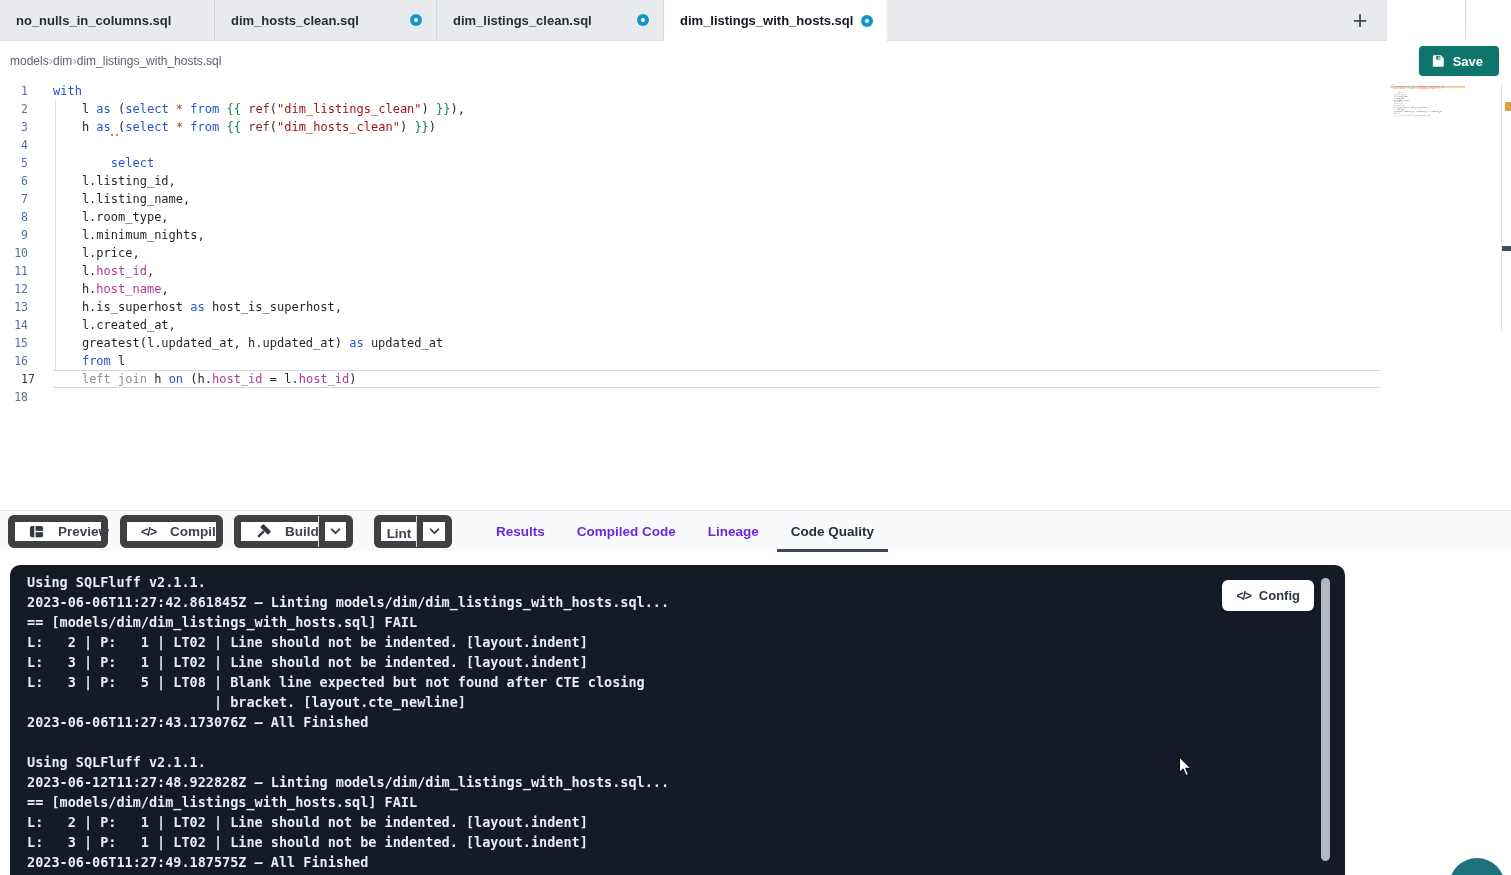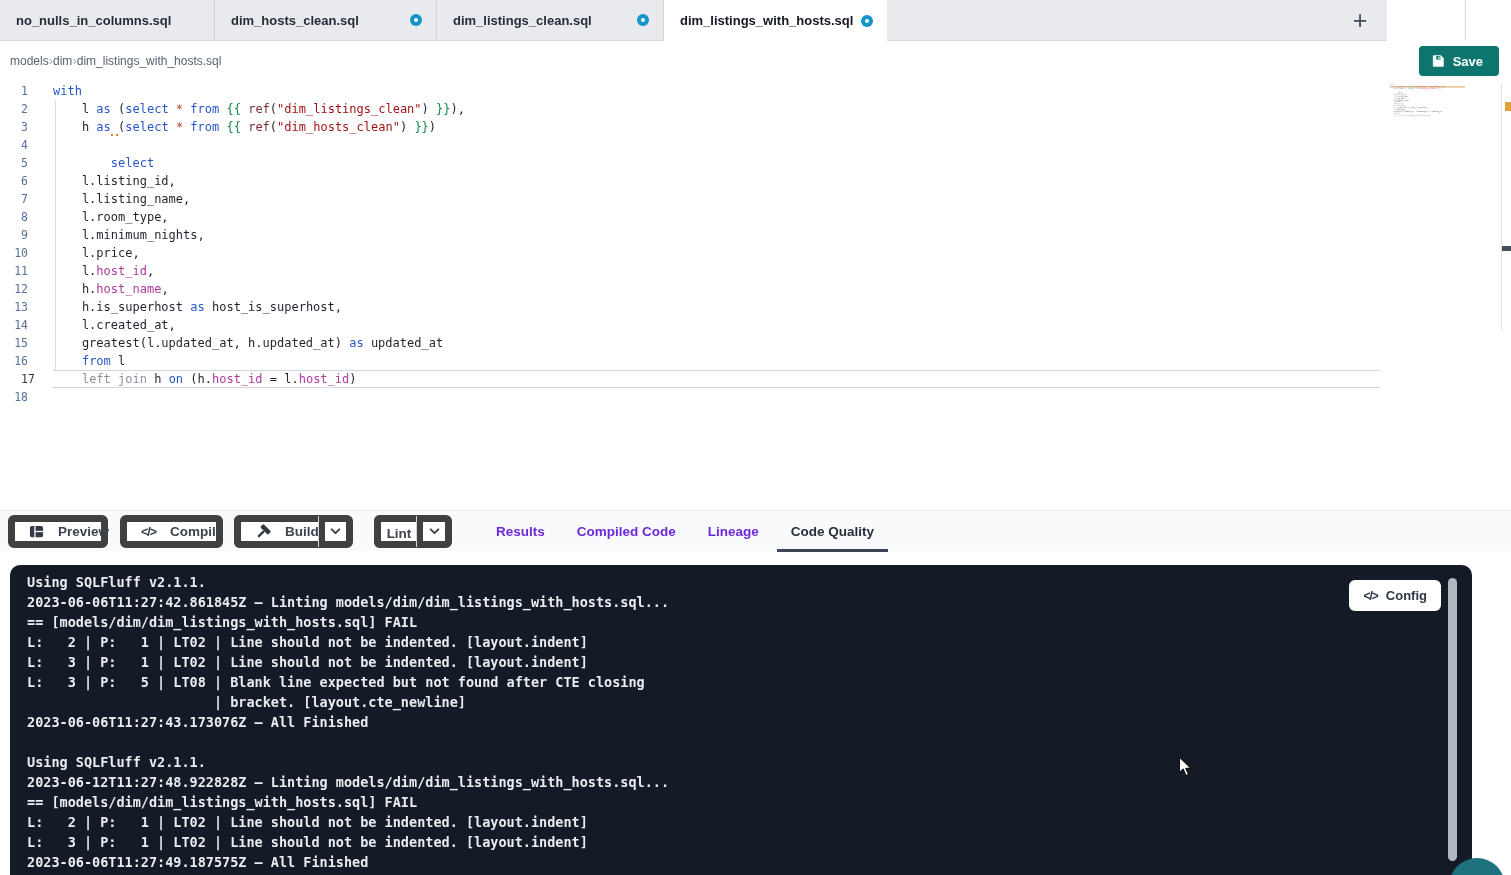--- a/index.html
+++ b/index.html
@@ -87,21 +87,21 @@
   .btn-lint-caret { left:416px; width:36px; border-radius:0 6px 6px 0; justify-content:center; padding:0; }
   .split-sep-build { position:absolute; left:318px; top:5px; width:1px; height:31px; background:#d3d7dd; z-index:3; }
   .split-sep-lint  { position:absolute; left:416px; top:5px; width:1px; height:31px; background:#d3d7dd; z-index:3; }
 
   .panel-tabs { position:absolute; left:482px; top:0; height:41px; display:flex; gap:4px; }
   .ptab { height:41px; line-height:41px; padding:0 14px; font-size:13.5px; font-weight:600;
     color:#6d28d9; cursor:pointer; }
   .ptab.active { color:#272e3a; border-bottom:3px solid #3e4656; }
 
   
-  .terminal { position:absolute; left:10px; top:565px; width:1462px; height:310px;
+  .terminal { position:absolute; left:10px; top:565px; width:1335px; height:310px;
     background:#141b27; border-radius:10px 10px 0 0; padding:7px 0 0 17px; overflow:hidden; }
   .tline { font-family:"DejaVu Sans Mono", monospace; font-size:13.5px; font-weight:700;
     line-height:20px; min-height:20px; color:#e9ecf1; white-space:pre; }
   .config-btn { position:absolute; right:31px; top:15px; height:31px; padding:0 14px;
     background:#fff; border:none; border-radius:6px; display:flex; align-items:center; gap:8px;
     font-size:13px; font-weight:700; color:#2f3744; cursor:pointer;
     font-family:"Liberation Sans", sans-serif; }
   .config-btn .codeglyph { font-weight:700; font-size:12px; letter-spacing:-1px; color:#2f3744; }
   .term-scrollbar { position:absolute; right:15px; top:13px; width:9px; height:283px;
     background:#b2b8c0; border-radius:5px; cursor:grab; }

